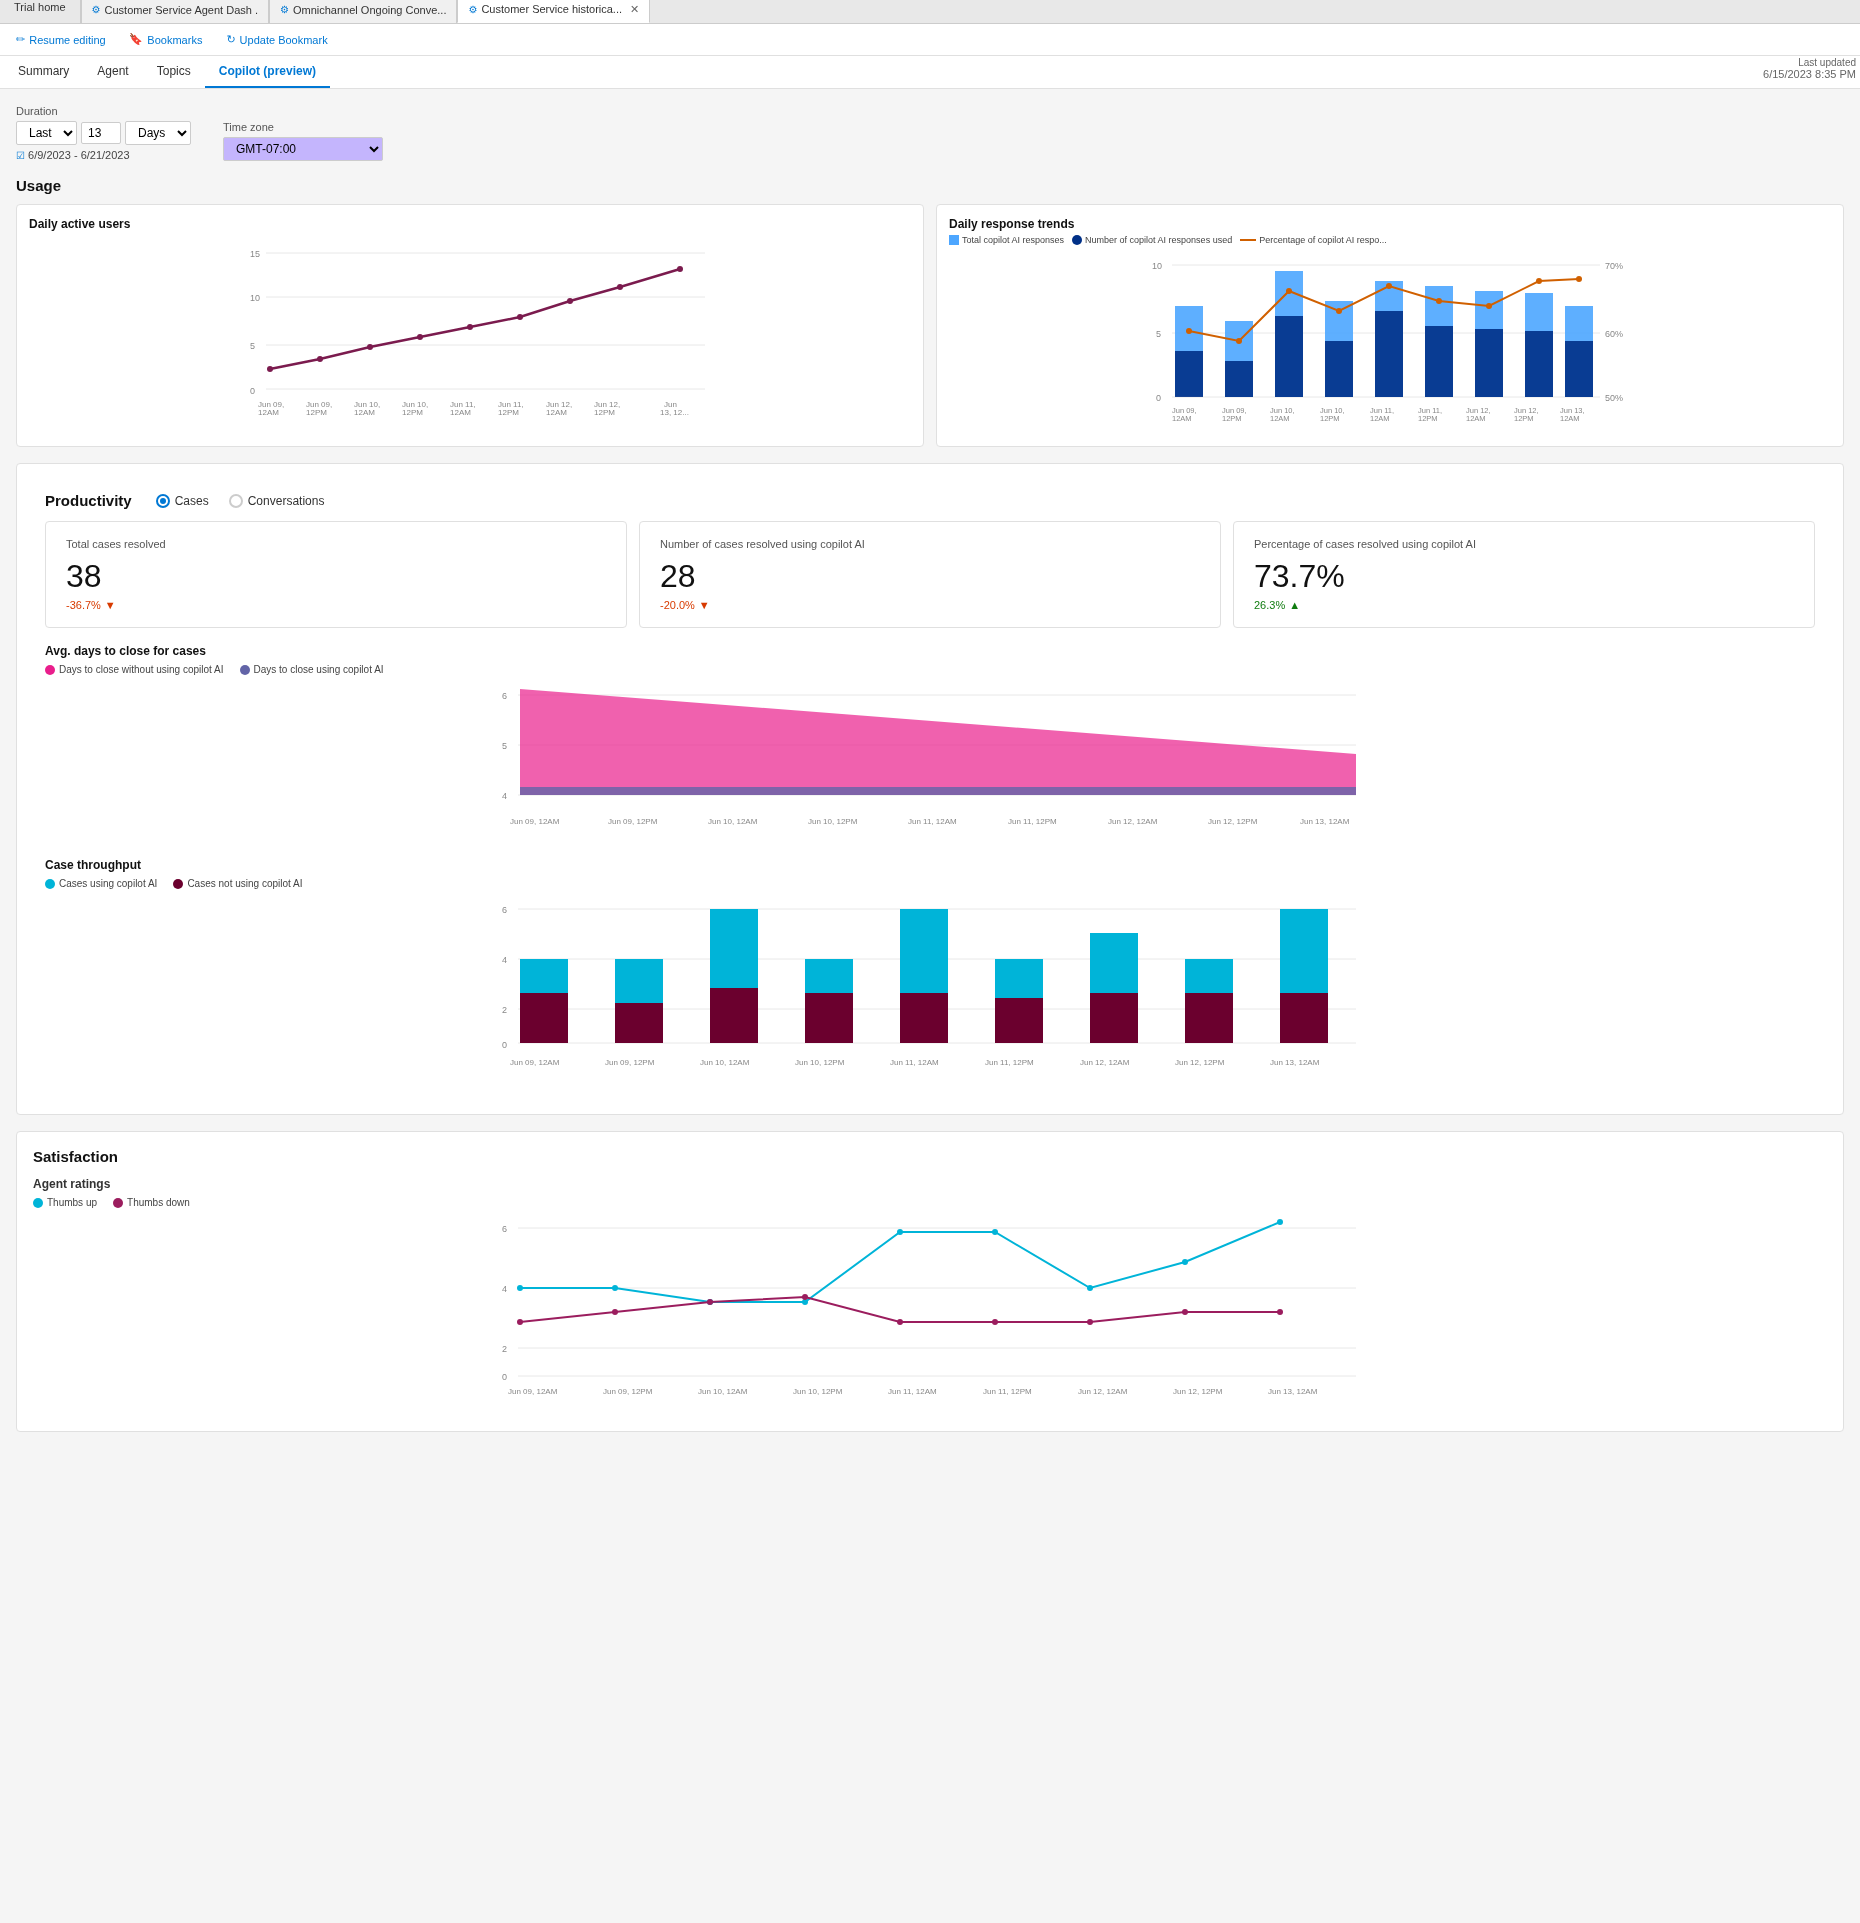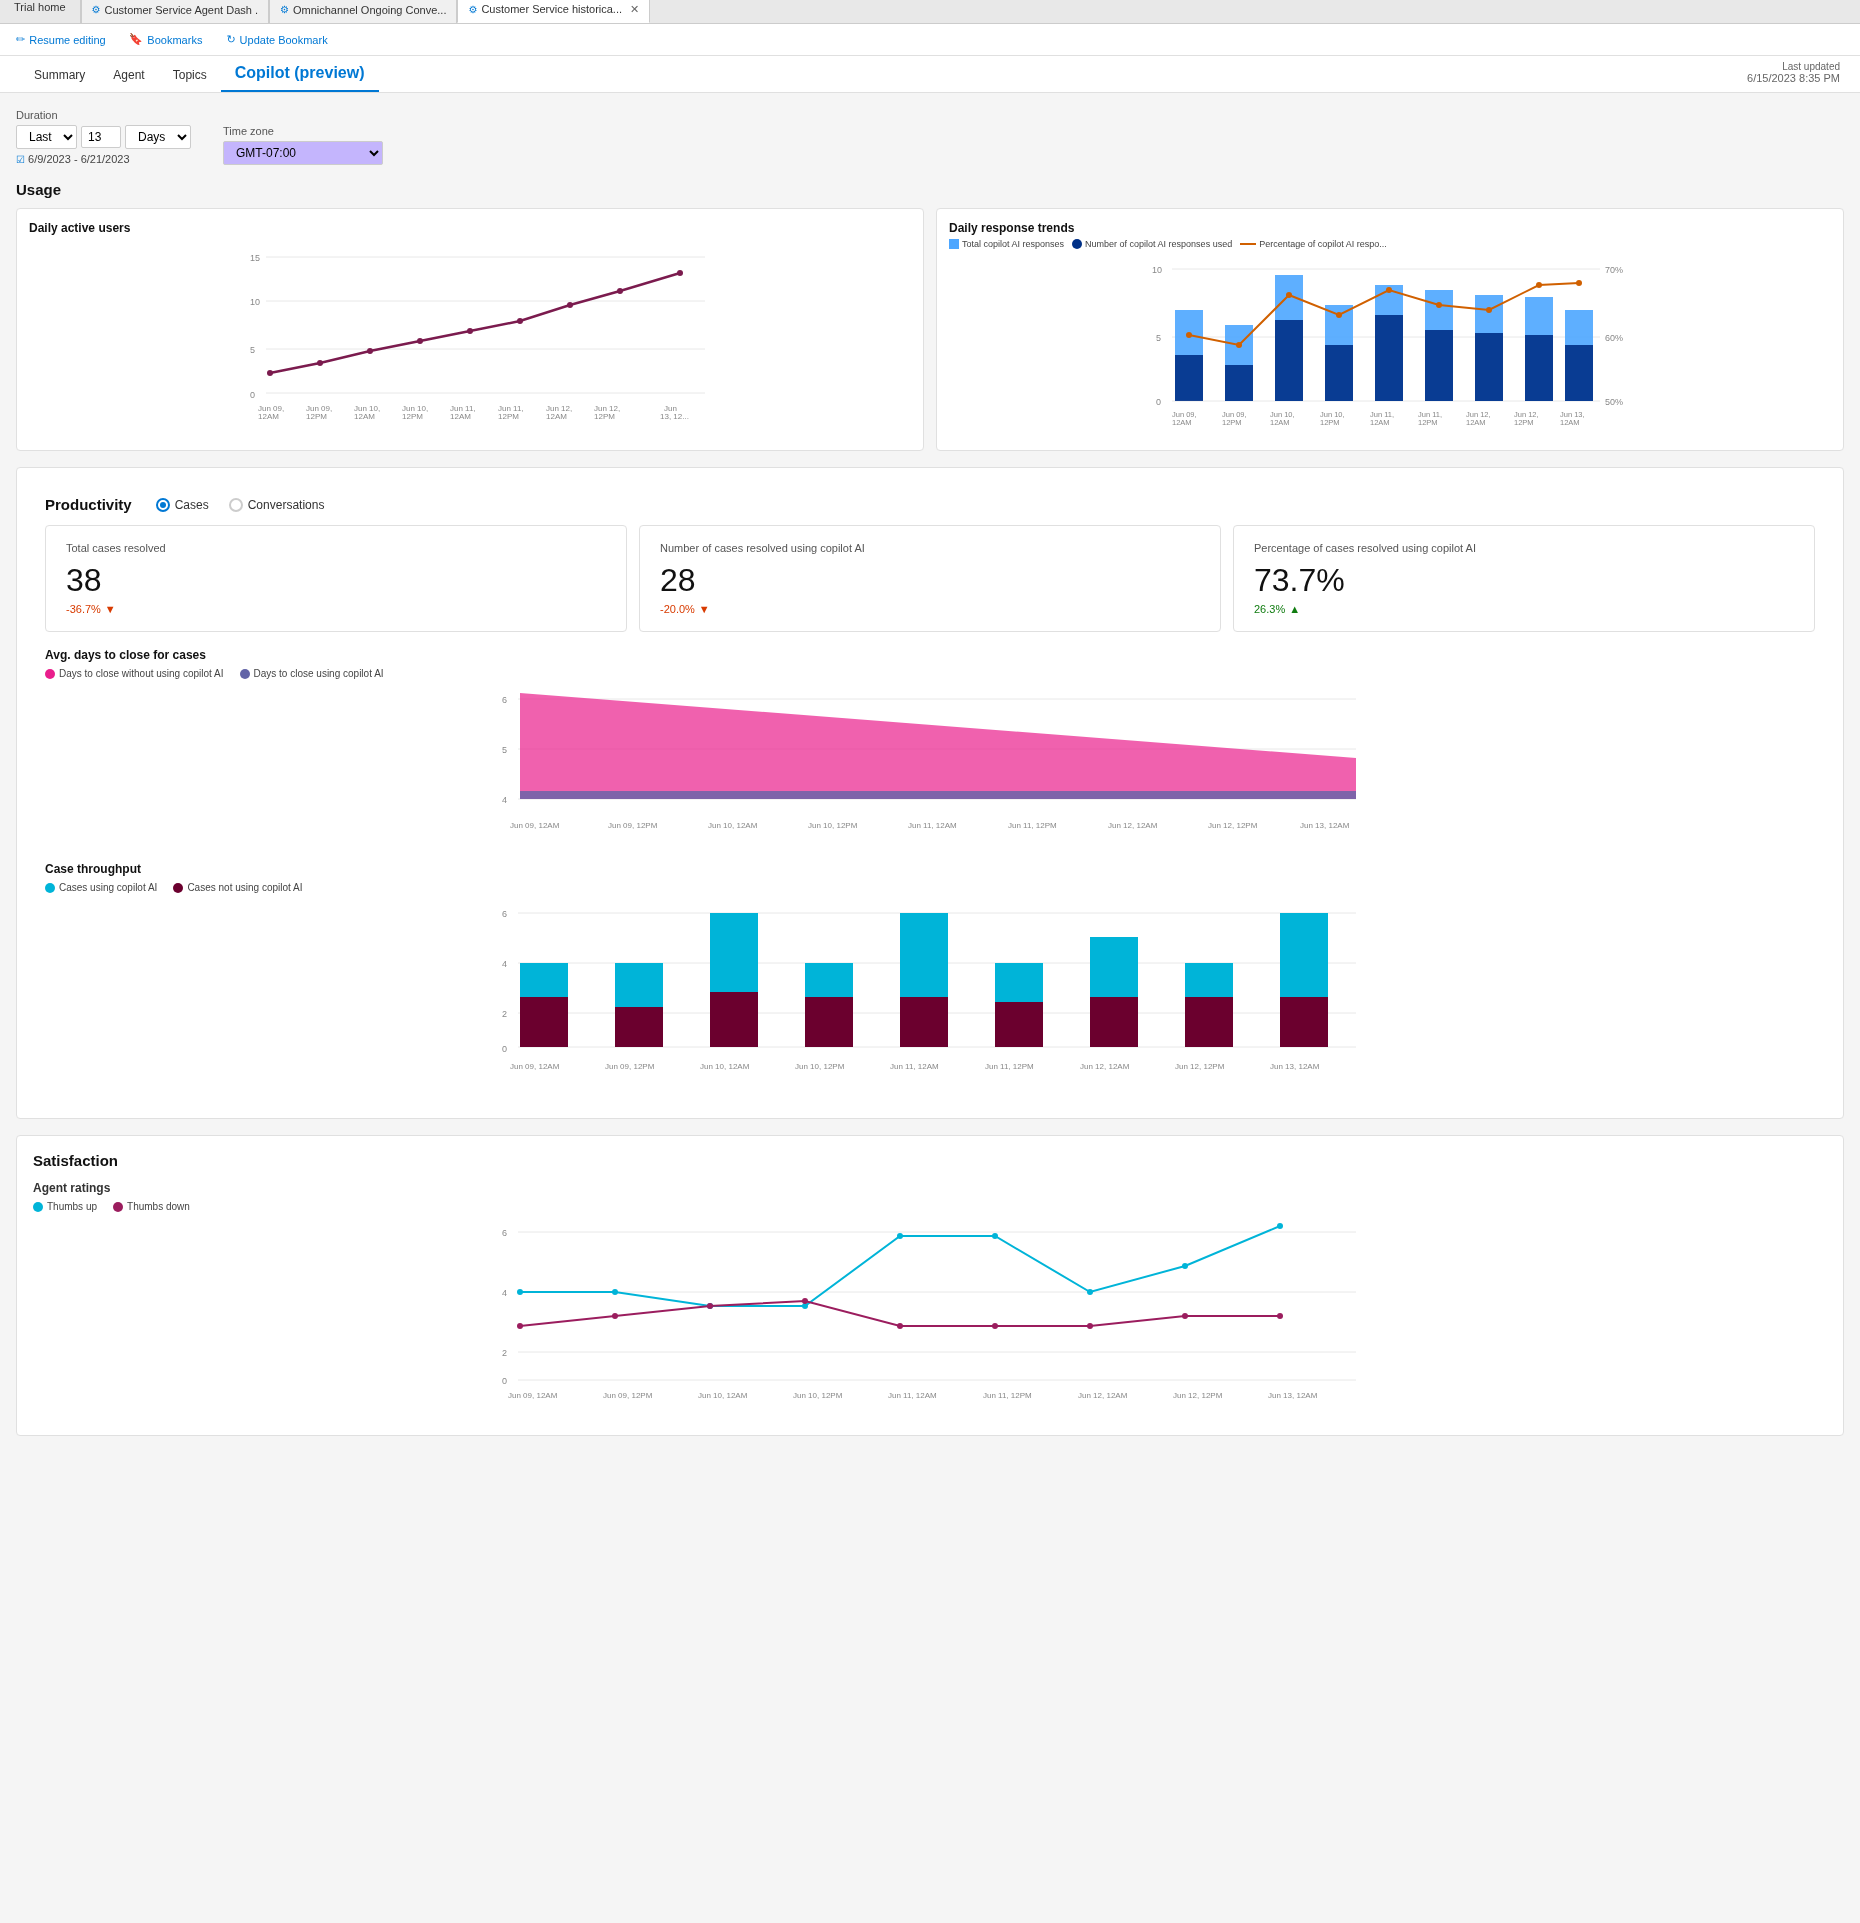--- a/index.html
+++ b/index.html
@@ -39,31 +39,31 @@
   <button style="display:flex;align-items:center;gap:4px;font-size:11px;color:#0078d4;cursor:pointer;border:none;background:none;padding:2px 4px;">
     <span>🔖</span>
     <span>Bookmarks</span>
   </button>
   <button style="display:flex;align-items:center;gap:4px;font-size:11px;color:#0078d4;cursor:pointer;border:none;background:none;padding:2px 4px;">
     <span>↻</span>
     <span>Update Bookmark</span>
   </button>
 </div>
 
-<div style="display:flex;align-items:flex-end;padding:0 20px;background:#fff;border-bottom:1px solid #e0e0e0;">
+<div style="display:flex;align-items:flex-end;padding:0 4px;background:#fff;border-bottom:1px solid #e0e0e0;">
   <div style="padding:8px 14px;font-size:12px;cursor:pointer;border-bottom:2px solid transparent;color:#333;">
     <span>Summary</span>
   </div>
   <div style="padding:8px 14px;font-size:12px;cursor:pointer;border-bottom:2px solid transparent;color:#333;">
     <span>Agent</span>
   </div>
   <div style="padding:8px 14px;font-size:12px;cursor:pointer;border-bottom:2px solid transparent;color:#333;">
     <span>Topics</span>
   </div>
-  <div style="padding:8px 14px;font-size:16px;cursor:pointer;border-bottom:2px solid #0078d4;color:#0078d4;font-weight:600;">
+  <div style="padding:8px 14px;font-size:12px;cursor:pointer;border-bottom:2px solid #0078d4;color:#0078d4;font-weight:600;">
     <span>Copilot (preview)</span>
   </div>
   <div style="margin-left:auto;font-size:11px;color:#666;padding-bottom:8px;text-align:right;">
     <div style="font-size:10px;">Last updated</div>
     <div>6/15/2023 8:35 PM</div>
   </div>
 </div>
 
 <div style="padding:16px;background:#f5f5f5;overflow-y:auto;">
 

